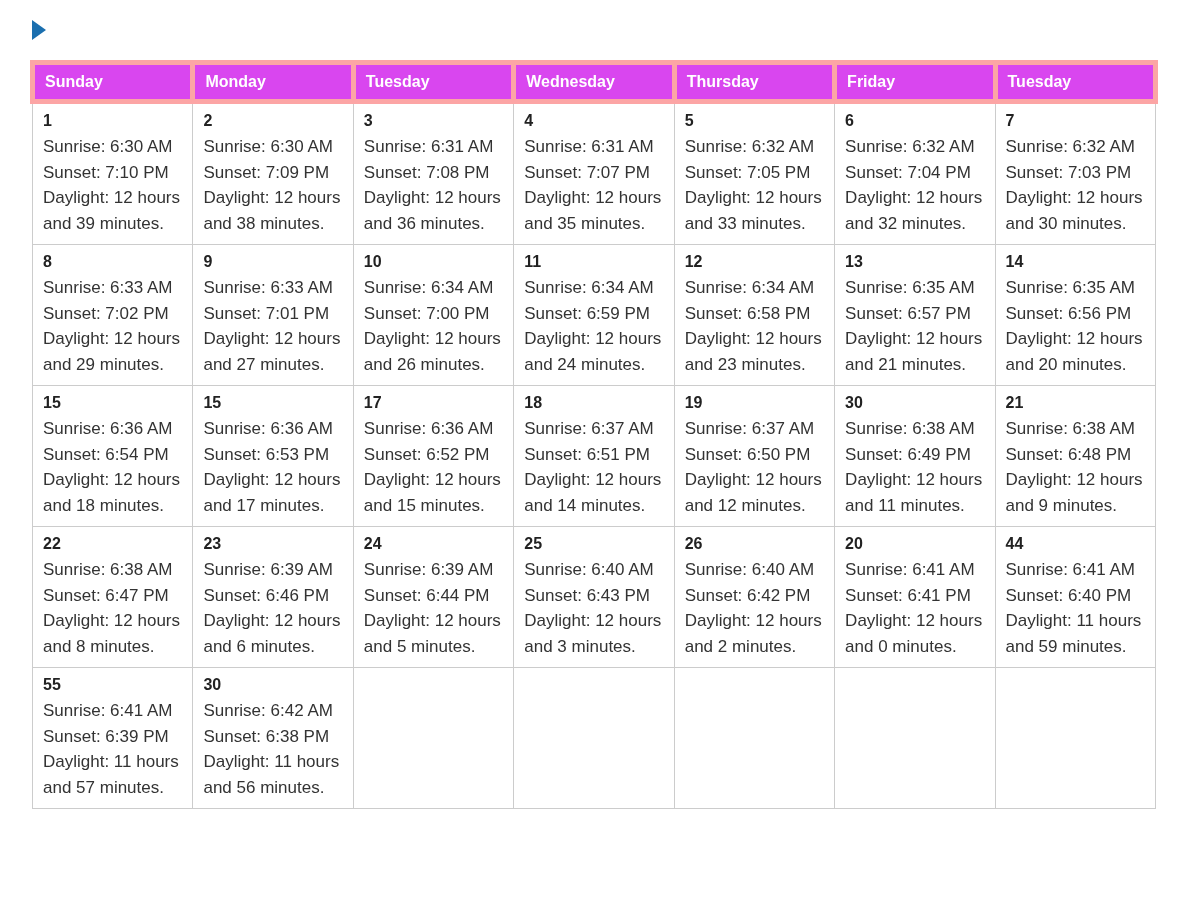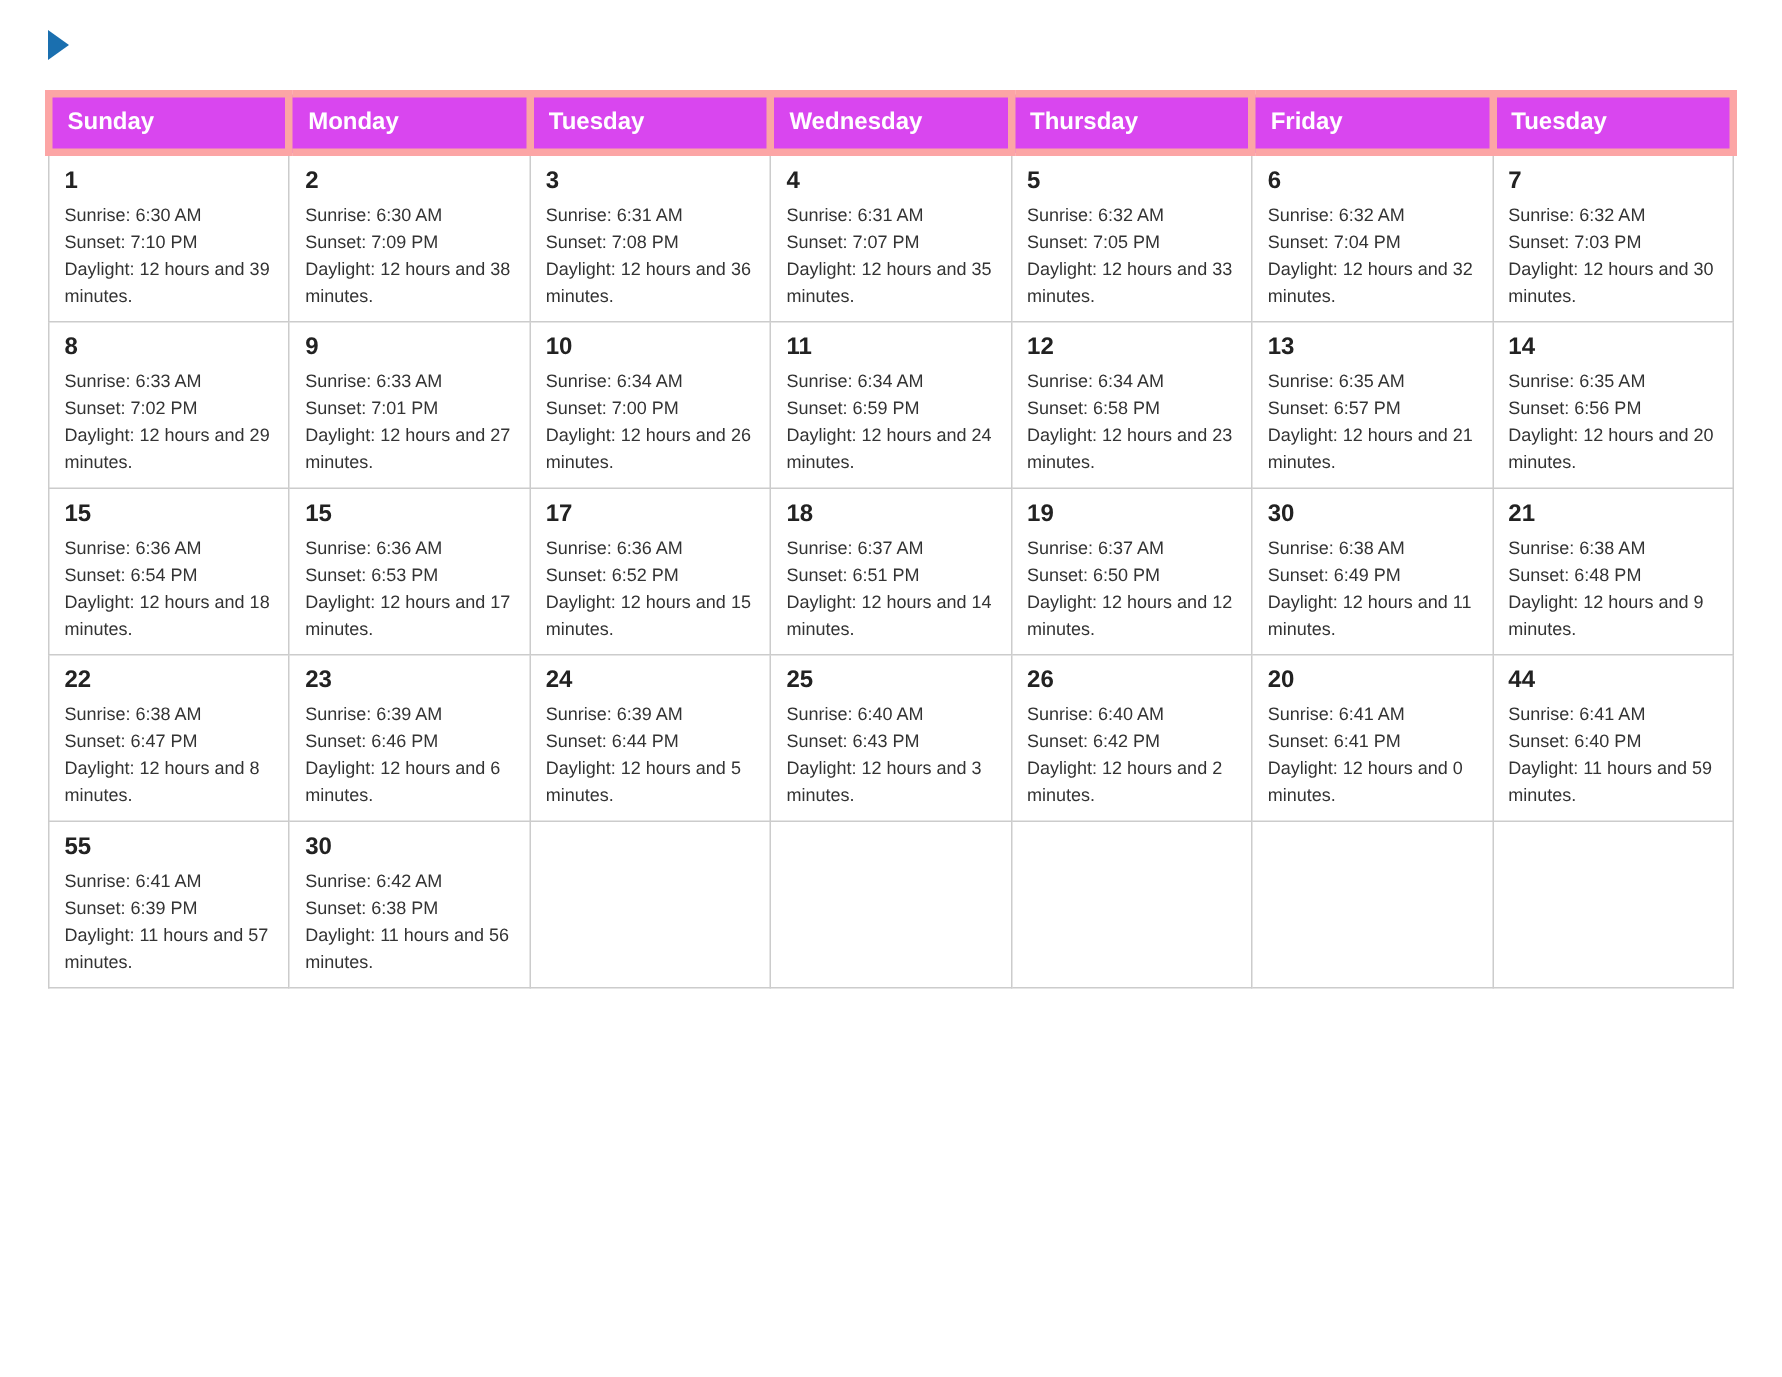--- a/index.html
+++ b/index.html
@@ -67,21 +67,21 @@
       background: #fff;
     }
     .day-number {
       font-size: 16px;
       font-weight: bold;
       color: #222;
       margin-bottom: 4px;
       display: block;
     }
     .day-info {
-      font-size: 12px;
+      font-size: 17px;
       line-height: 1.5;
       color: #333;
     }
     .empty-cell {
       background: #fff;
     }
     tbody tr td:first-child {
       border-left: 1px solid #ccc;
     }
     .logo-wrapper {

